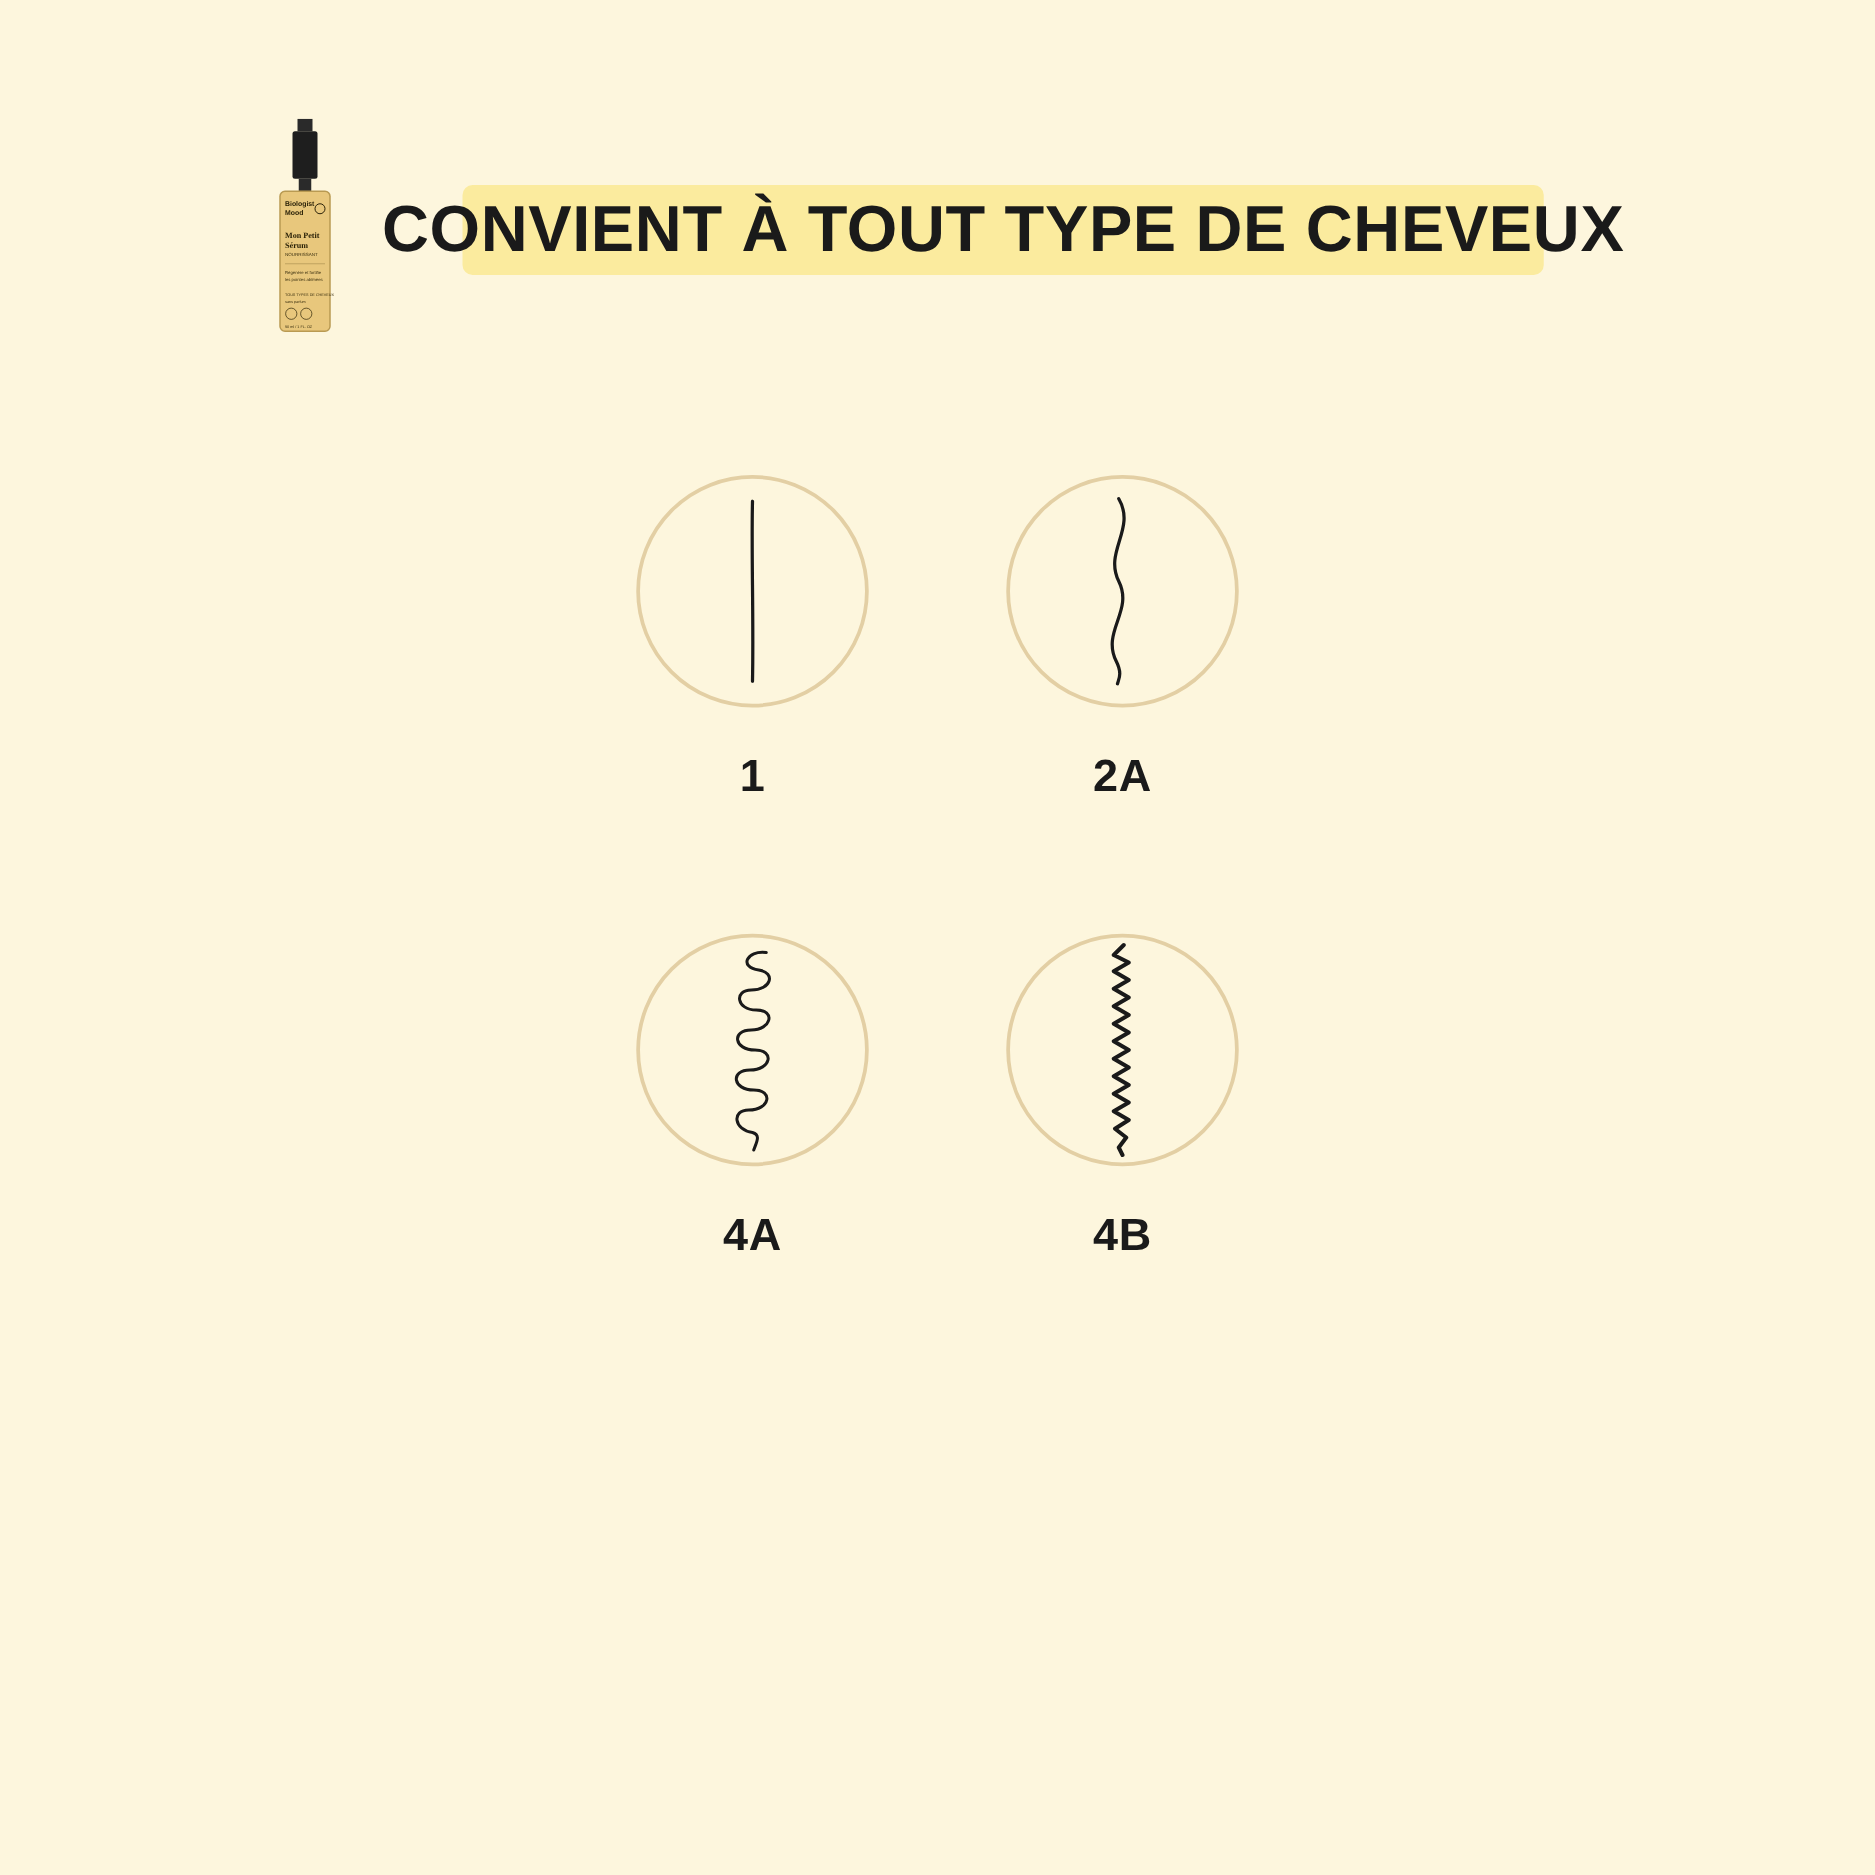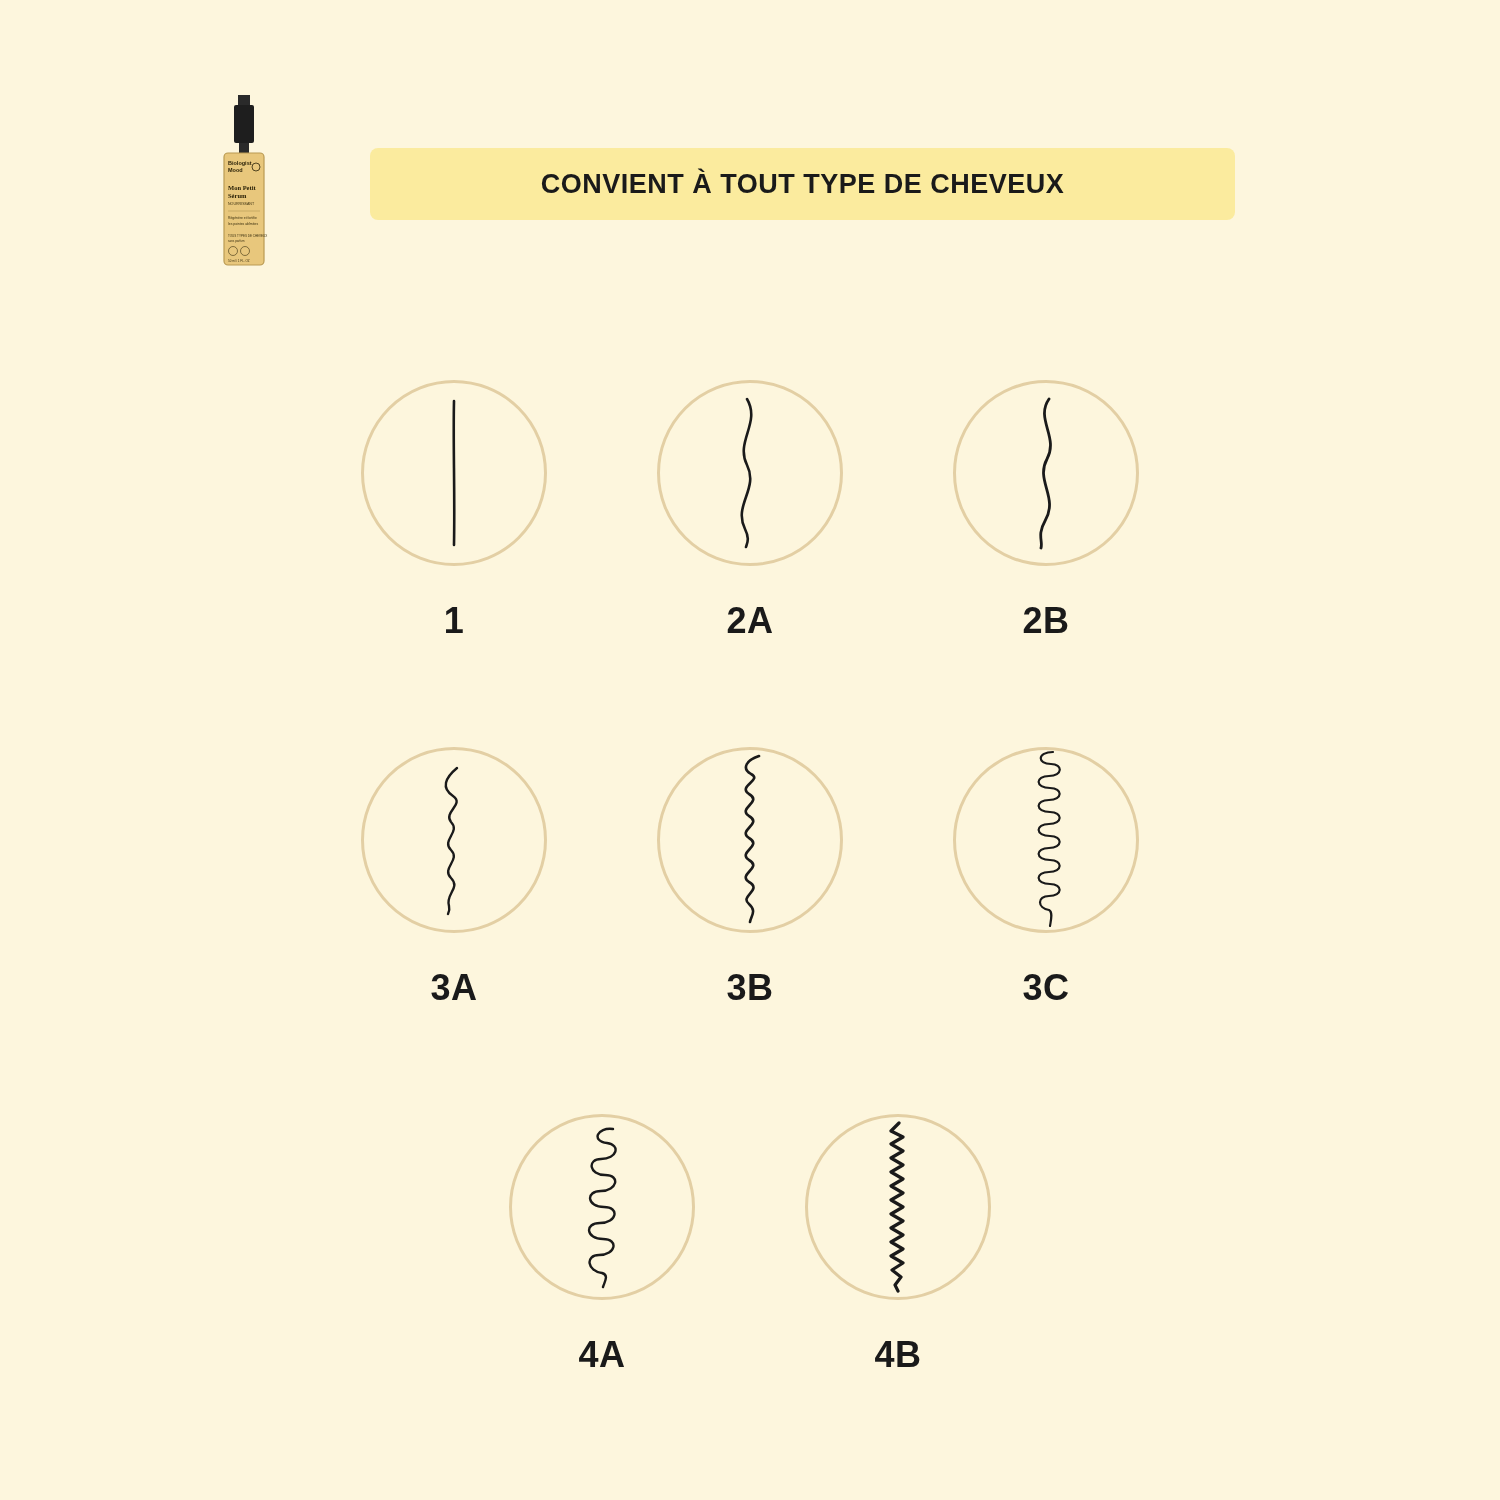--- a/index.html
+++ b/index.html
@@ -36,21 +36,21 @@
     top: 53px;
     width: 865px;
     height: 72px;
     background: #fbeb9e;
     border-radius: 8px;
     display: flex;
     align-items: center;
     justify-content: center;
   }
   .title-text {
-    font-size: 27px;
+    font-size: 52px;
     font-weight: bold;
     letter-spacing: 0.5px;
     color: #1a1a1a;
     white-space: nowrap;
   }
 
   
   .grid {
     position: absolute;
     top: 380px;
@@ -143,69 +143,24 @@
 
     <div class="cell">
       <div class="circle">
         <svg width="150" height="160" viewBox="0 0 150 160">
           <path d="M72 6 C 86 30, 60 48, 72 72 C 84 96, 58 112, 70 136 C 75 146, 72 150, 71 154" fill="none" stroke="#1a1a1a" stroke-width="2.6" stroke-linecap="round"></path>
         </svg>
       </div>
       <div class="cell-label">2A</div>
     </div>
 
-    <div class="cell">
-      <div class="circle">
-        <svg width="150" height="160" viewBox="0 0 150 160">
-          <path d="M78 6 C 64 26, 88 44, 76 66 C 64 88, 88 104, 74 128 C 66 142, 72 148, 70 155" fill="none" stroke="#1a1a1a" stroke-width="2.8" stroke-linecap="round"></path>
-        </svg>
-      </div>
-      <div class="cell-label">2B</div>
-    </div>
 
 
   </div>
 
-  <div class="row row-3">
-
-    <div class="cell">
-      <div class="circle">
-        <svg width="150" height="160" viewBox="0 0 150 160">
-          <path d="M78 8 C 66 18, 62 28, 74 36 C 86 44, 64 52, 72 62 C 82 72, 62 80, 72 90 C 82 100, 62 108, 72 118 C 82 128, 66 134, 70 146 C 71 150, 70 152, 69 154" fill="none" stroke="#1a1a1a" stroke-width="2.4" stroke-linecap="round"></path>
-        </svg>
-      </div>
-      <div class="cell-label">3A</div>
-    </div>
-
-    <div class="cell">
-      <div class="circle">
-        <svg width="150" height="172" viewBox="0 0 150 172">
-          <path d="M84 2 C 72 6, 66 14, 76 20 C 88 26, 62 32, 74 40 C 88 48, 62 54, 74 62 C 88 70, 62 76, 74 84 C 88 92, 62 98, 74 106 C 88 114, 62 120, 74 128 C 88 136, 64 142, 74 150 C 82 157, 76 162, 75 168" fill="none" stroke="#1a1a1a" stroke-width="2.6" stroke-linecap="round"></path>
-        </svg>
-      </div>
-      <div class="cell-label">3B</div>
-    </div>
-
-    <div class="cell">
-      <div class="circle">
-        <svg width="150" height="180" viewBox="0 0 150 180">
-          <path d="M82 2
-                   C 66 2, 66 14, 80 14 C 92 14, 92 26, 78 26
-                   C 64 26, 64 38, 79 38 C 92 38, 92 50, 78 50
-                   C 64 50, 64 62, 79 62 C 92 62, 92 74, 78 74
-                   C 64 74, 64 86, 79 86 C 92 86, 92 98, 78 98
-                   C 64 98, 64 110, 79 110 C 92 110, 92 122, 78 122
-                   C 64 122, 64 134, 79 134 C 92 134, 92 146, 78 146
-                   C 66 146, 66 158, 78 160 C 82 162, 80 170, 79 176" fill="none" stroke="#1a1a1a" stroke-width="2.2" stroke-linecap="round"></path>
-        </svg>
-      </div>
-      <div class="cell-label">3C</div>
-    </div>
-
-  </div>
 
   <div class="row row-3">
 
     <div class="cell">
       <div class="circle">
         <svg width="150" height="168" viewBox="0 0 150 168">
           <path d="M86 6
                    C 70 4, 64 18, 80 20 C 94 22, 90 36, 74 36
                    C 60 36, 62 52, 78 52 C 94 52, 90 68, 74 68
                    C 58 68, 60 84, 77 84 C 93 84, 90 100, 73 100

